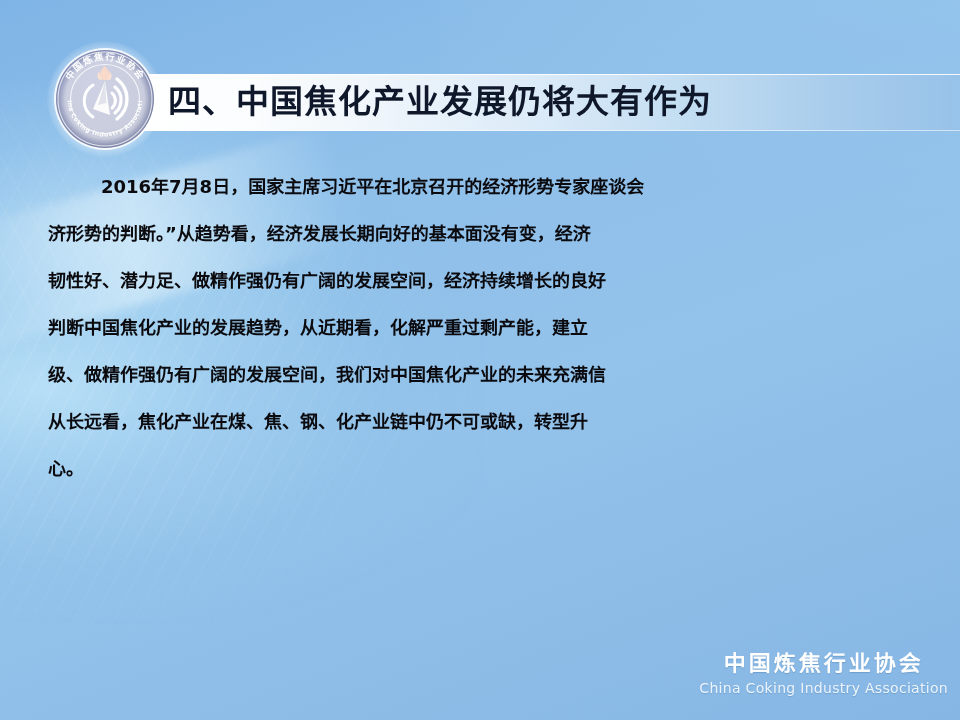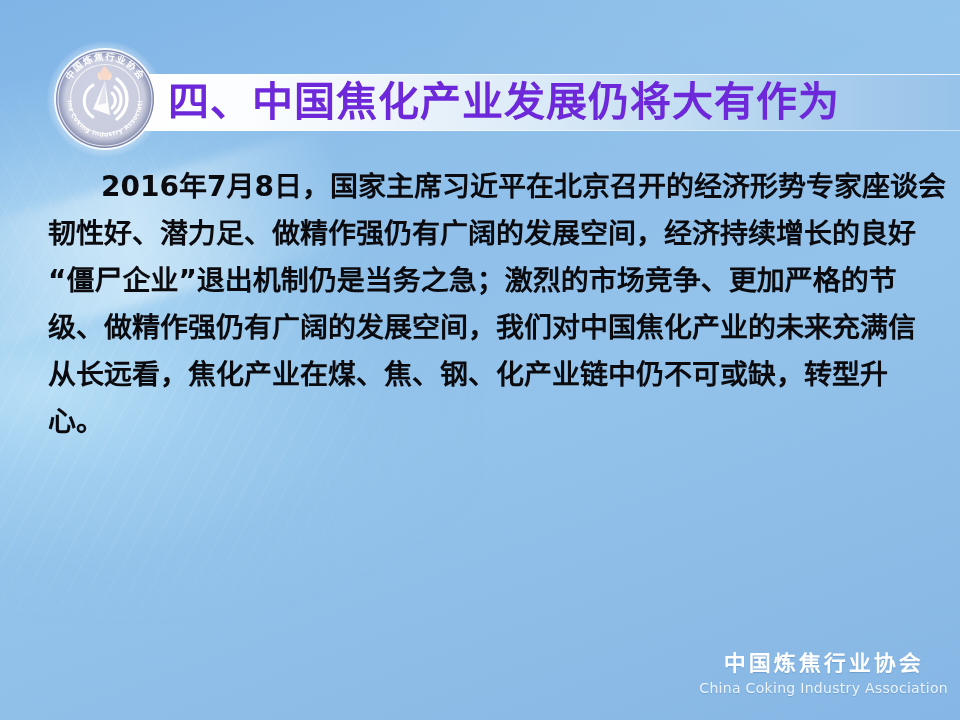--- a/index.html
+++ b/index.html
@@ -120,23 +120,23 @@
     border-bottom: 1px solid rgba(255,255,255,0.55);
     box-sizing: border-box;
   }
   .title-text {
     position: absolute;
     left: 168px;
     top: 72px;
     height: 60px;
     line-height: 60px;
     font-family: "DejaVu Serif", "Liberation Serif", serif;
-    font-size: 41px;
+    font-size: 33px;
     font-weight: 700;
-    color: #6d28d9;
+    color: #0f172a;
     letter-spacing: 1px;
     white-space: nowrap;
   }
 
   
   .logo {
     position: absolute;
     left: 53px;
     top: 47px;
     width: 104px;
@@ -149,21 +149,21 @@
     background: radial-gradient(circle, rgba(255,255,255,0.75) 48%, rgba(255,255,255,0) 72%);
   }
 
   
   .body-text {
     position: absolute;
     left: 48px;
     top: 163px;
     width: 864px;
     font-family: "DejaVu Sans", "Liberation Sans", sans-serif;
-    font-size: 28px;
+    font-size: 18px;
     font-weight: 600;
     color: #0b0b0f;
     line-height: 47px;
     letter-spacing: 0px;
     text-align: justify;
     text-justify: inter-character;
   }
   .body-text .ln {
     display: block;
     white-space: nowrap;
@@ -252,22 +252,23 @@
         <path d="M 46.5,24 C 44,27.5 44,30.5 46,32.2 C 47,33 48.4,33.2 49.3,32.6 C 47.4,30.4 46.2,27.5 46.5,24 Z" fill="#f0893f"></path>
         <path d="M 57,24.5 C 59.2,28 59,30.8 57.2,32.4 C 56.4,33.1 55.2,33.2 54.4,32.7 C 56.2,30.6 57.2,27.8 57,24.5 Z" fill="#f0893f"></path>
       </g>
     </svg>
   </div>
 
   <div class="title-text">四、中国焦化产业发展仍将大有作为</div>
 
   <div class="body-text">
     <span class="ln indent">2016年7月8日，国家主席习近平在北京召开的经济形势专家座谈会</span>
+    <span class="ln">济形势的判断。”从趋势看，经济发展长期向好的基本面没有变，经济</span>
     <span class="ln">韧性好、潜力足、做精作强仍有广阔的发展空间，经济持续增长的良好</span>
-    <span class="ln">“僵尸企业”退出机制仍是当务之急；激烈的市场竞争、更加严格的节</span>
+    <span class="ln">判断中国焦化产业的发展趋势，从近期看，化解严重过剩产能，建立</span>
     <span class="ln">级、做精作强仍有广阔的发展空间，我们对中国焦化产业的未来充满信</span>
     <span class="ln">从长远看，焦化产业在煤、焦、钢、化产业链中仍不可或缺，转型升</span>
     <span class="ln">心。</span>
   </div>
 
   <div class="footer-mark">
     <div class="footer-cn">中国炼焦行业协会</div>
     <div class="footer-en">China Coking Industry Association</div>
   </div>
 

